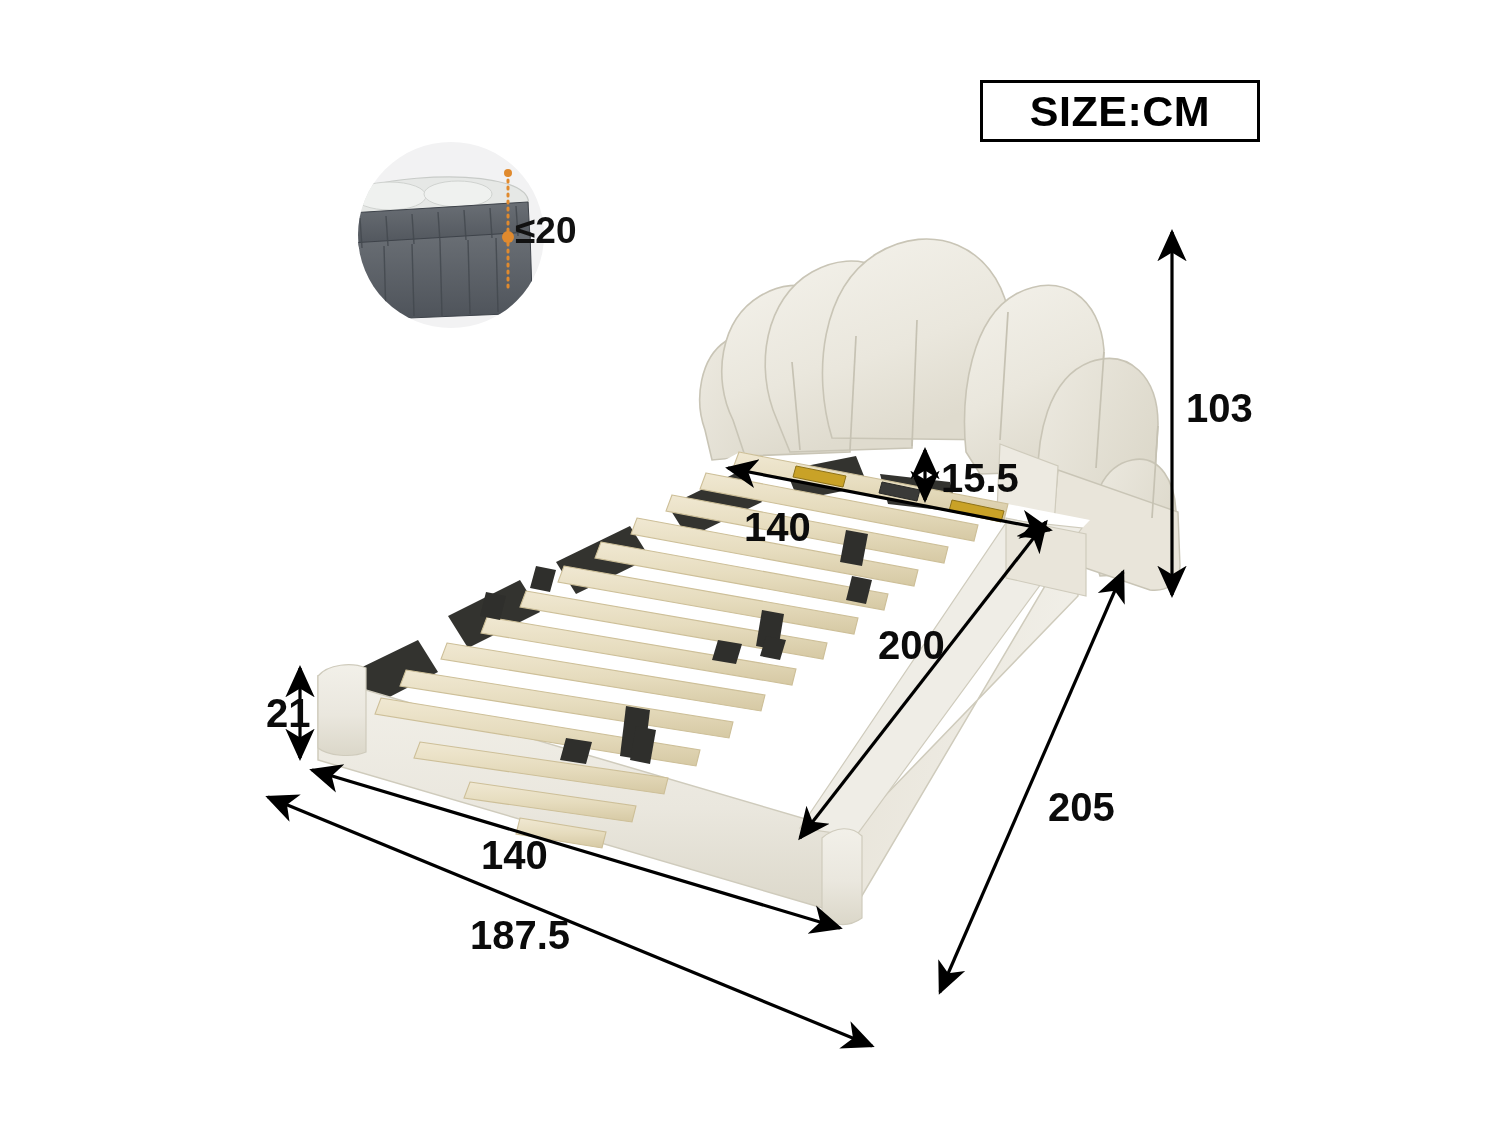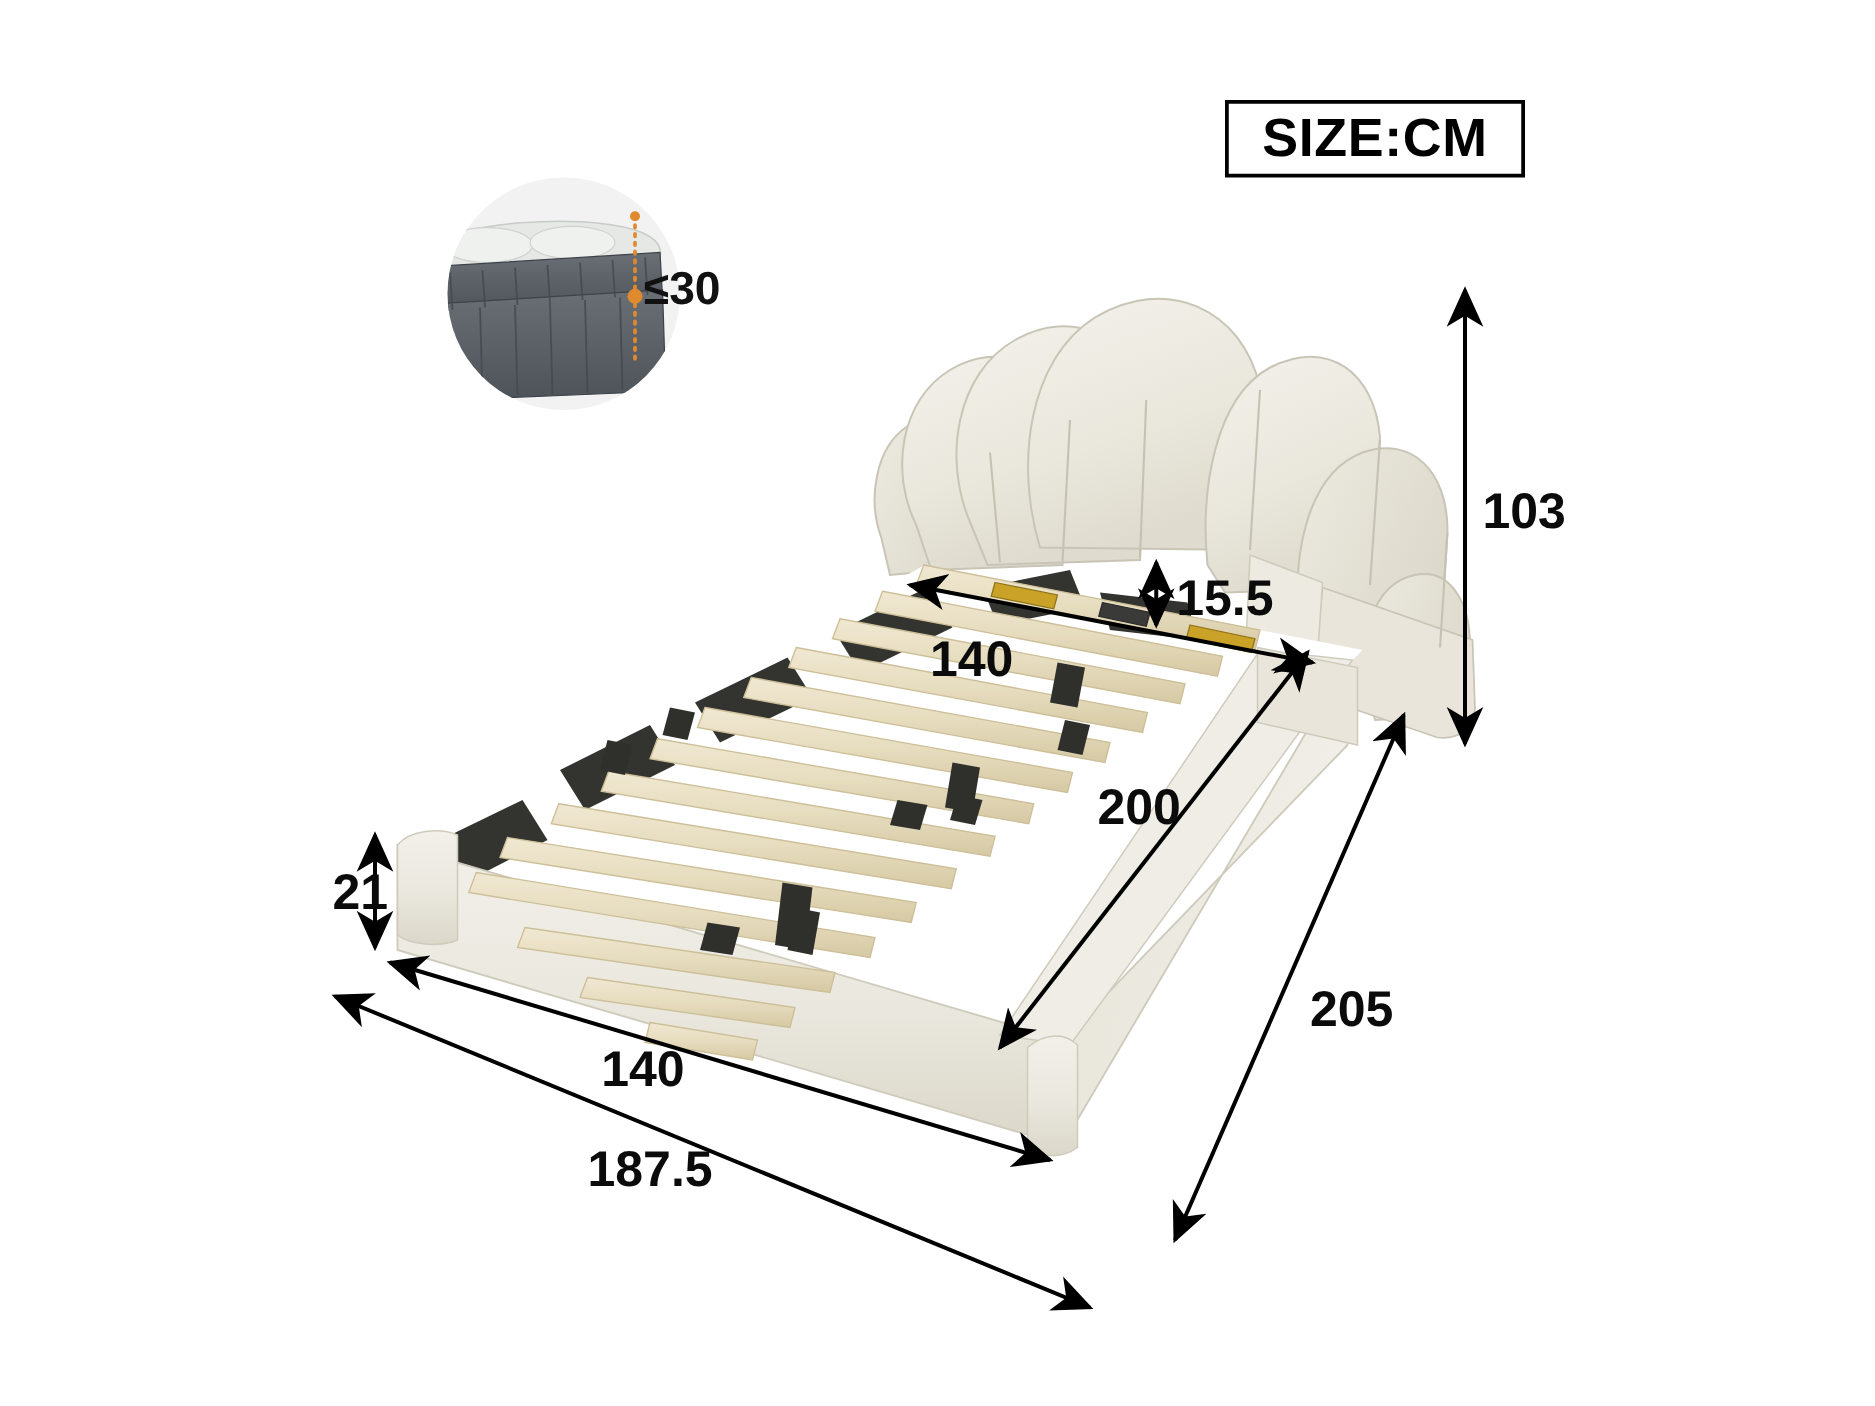--- a/index.html
+++ b/index.html
@@ -30,21 +30,21 @@
   }
   .dim-text {
     font-family: "Liberation Sans", sans-serif;
     font-weight: 700;
     fill: #0b0b0b;
   }
   .size-box {
     position: absolute;
     left: 980px;
     top: 80px;
-    width: 240px;
+    width: 280px;
     height: 62px;
     border: 3px solid #000;
     background: #fff;
     display: flex;
     align-items: center;
     justify-content: center;
     box-sizing: border-box;
   }
   .size-box span {
     font-family: "Liberation Sans", sans-serif;
@@ -242,21 +242,21 @@
             <path d="M166,98 L168,172"></path>
         </g>
       </g>
 
       <line x1="178" y1="33" x2="178" y2="152" stroke="#E08A2E" stroke-width="3" stroke-dasharray="2 5" stroke-linecap="round"></line>
       <circle cx="178" cy="33" r="4" fill="#E08A2E"></circle>
       <circle cx="178" cy="97" r="6" fill="#E08A2E"></circle>
     </svg>
   </div>
 
-  <div class="matt-label">≤30</div>
+  <div class="matt-label">≤20</div>
 
   <div class="size-box">
     <span>SIZE:CM</span>
   </div>
 
   <svg class="layer" viewBox="0 0 1500 1125">
     <g stroke="#000" stroke-width="3.2" fill="none">
 
       <line x1="1172" y1="232" x2="1172" y2="595" marker-start="url(#arrowStart)" marker-end="url(#arrowEnd)"></line>
 

